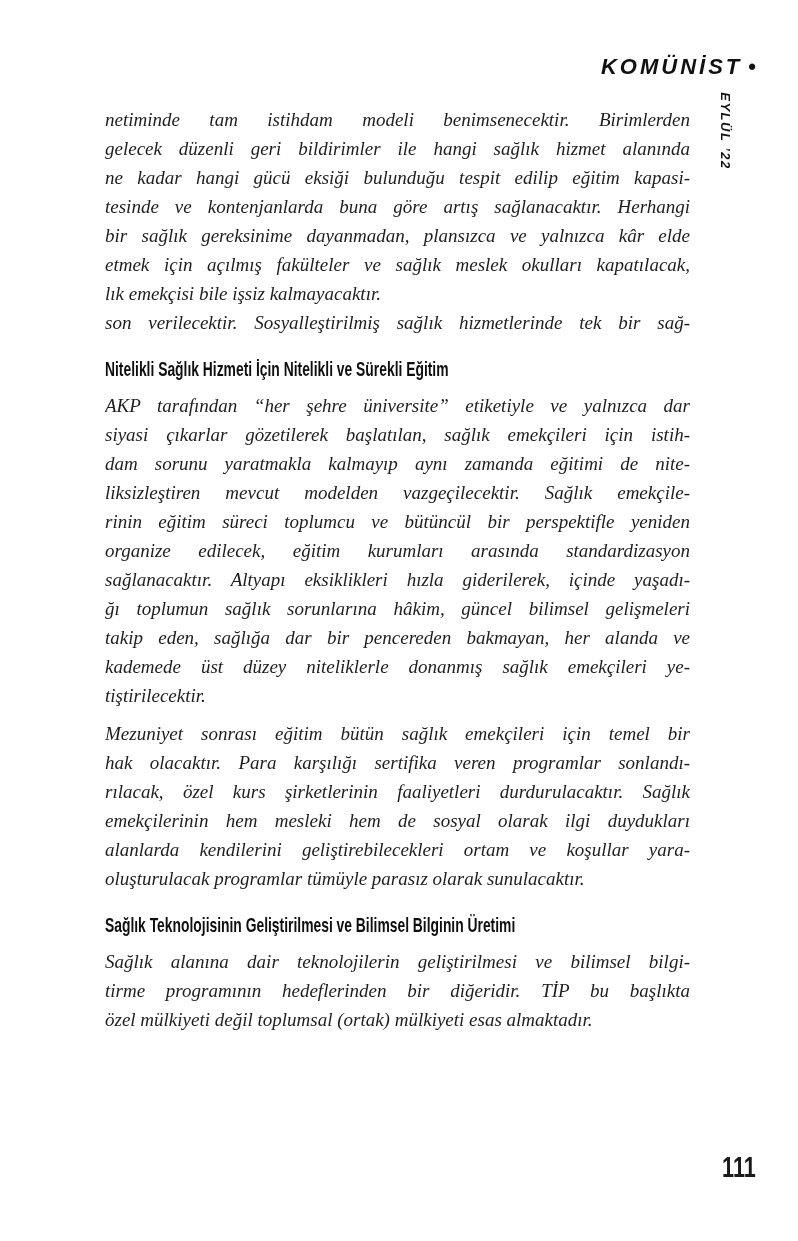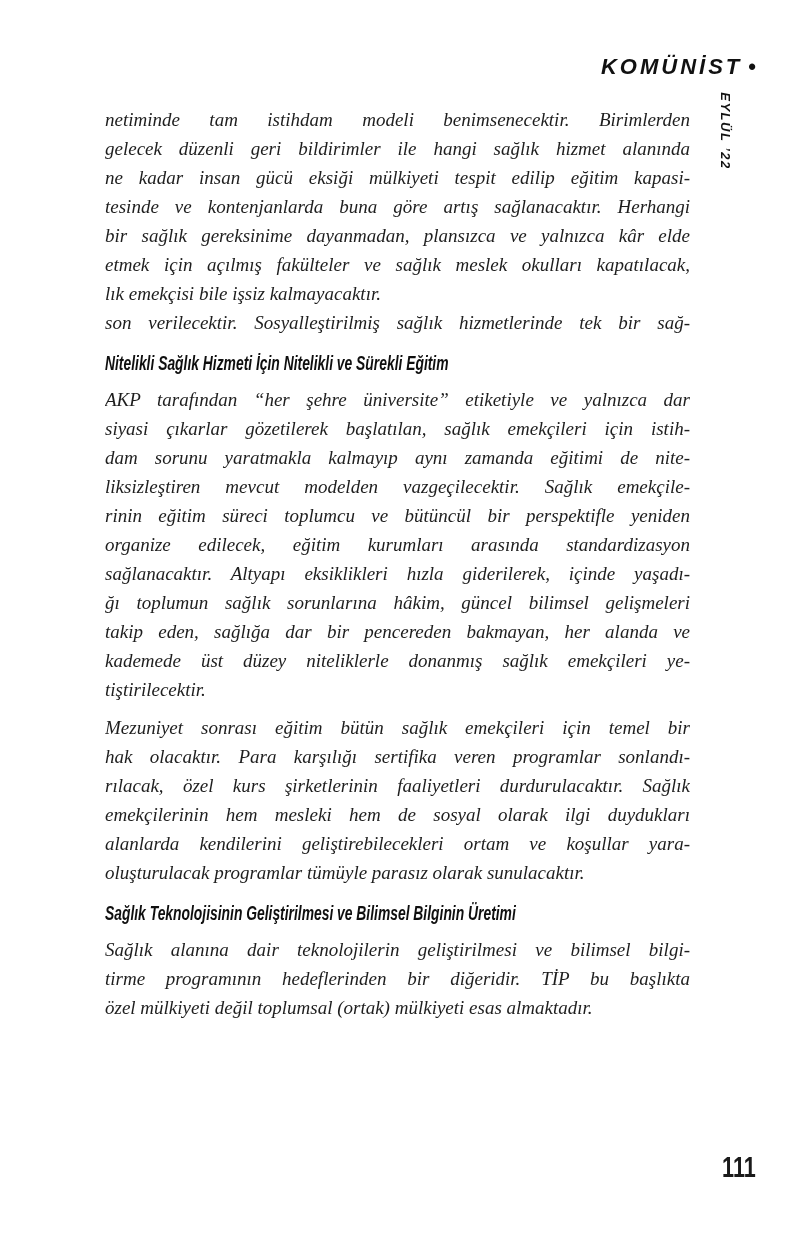--- a/index.html
+++ b/index.html
@@ -65,25 +65,24 @@
     font-size: 19px;
     text-align: justify;
     text-align-last: justify;
     text-justify: inter-word;
     overflow: hidden;
     white-space: normal;
     font-style: italic;
   }
   .line.last { text-align-last: left; }
   .heading {
-    margin: 11px 0 7px 0;
+    margin: 17px 0 7px 0;
     height: 30px;
     line-height: 30px;
     white-space: nowrap;
-    font-style: italic;
   }
   .heading-inner {
     display: inline-block;
     font-family: "Liberation Sans", sans-serif;
     font-weight: 700;
     font-size: 21px;
     color: #0f0f0f;
     transform: scaleX(0.66);
     transform-origin: left center;
     white-space: nowrap;
@@ -111,21 +110,21 @@
   </div>
 
   <div class="issue-wrap">
     <span class="issue">EYLÜL ’22</span>
   </div>
 
   <div class="content">
       <div class="paragraph">
         <div class="line">netiminde tam istihdam modeli benimsenecektir. Birimlerden</div>
         <div class="line">gelecek düzenli geri bildirimler ile hangi sağlık hizmet alanında</div>
-        <div class="line">ne kadar insan gücü eksiği mülkiyeti tespit edilip eğitim kapasi-</div>
+        <div class="line">ne kadar hangi gücü eksiği bulunduğu tespit edilip eğitim kapasi-</div>
         <div class="line">tesinde ve kontenjanlarda buna göre artış sağlanacaktır. Herhangi</div>
         <div class="line">bir sağlık gereksinime dayanmadan, plansızca ve yalnızca kâr elde</div>
         <div class="line">etmek için açılmış fakülteler ve sağlık meslek okulları kapatılacak,</div>
         <div class="line last">lık emekçisi bile işsiz kalmayacaktır.</div>
         <div class="line">son verilecektir. Sosyalleştirilmiş sağlık hizmetlerinde tek bir sağ-</div>
       </div>
       <div class="heading"><span class="heading-inner">Nitelikli Sağlık Hizmeti İçin Nitelikli ve Sürekli Eğitim</span></div>
       <div class="paragraph">
         <div class="line">AKP tarafından “her şehre üniversite” etiketiyle ve yalnızca dar</div>
         <div class="line">siyasi çıkarlar gözetilerek başlatılan, sağlık emekçileri için istih-</div>

